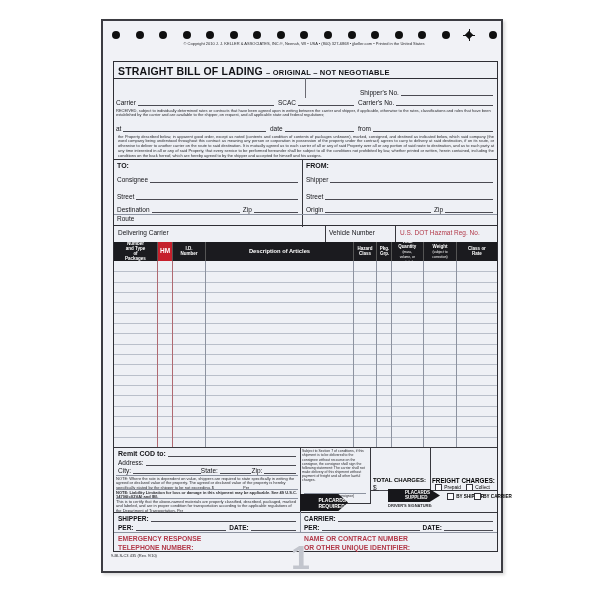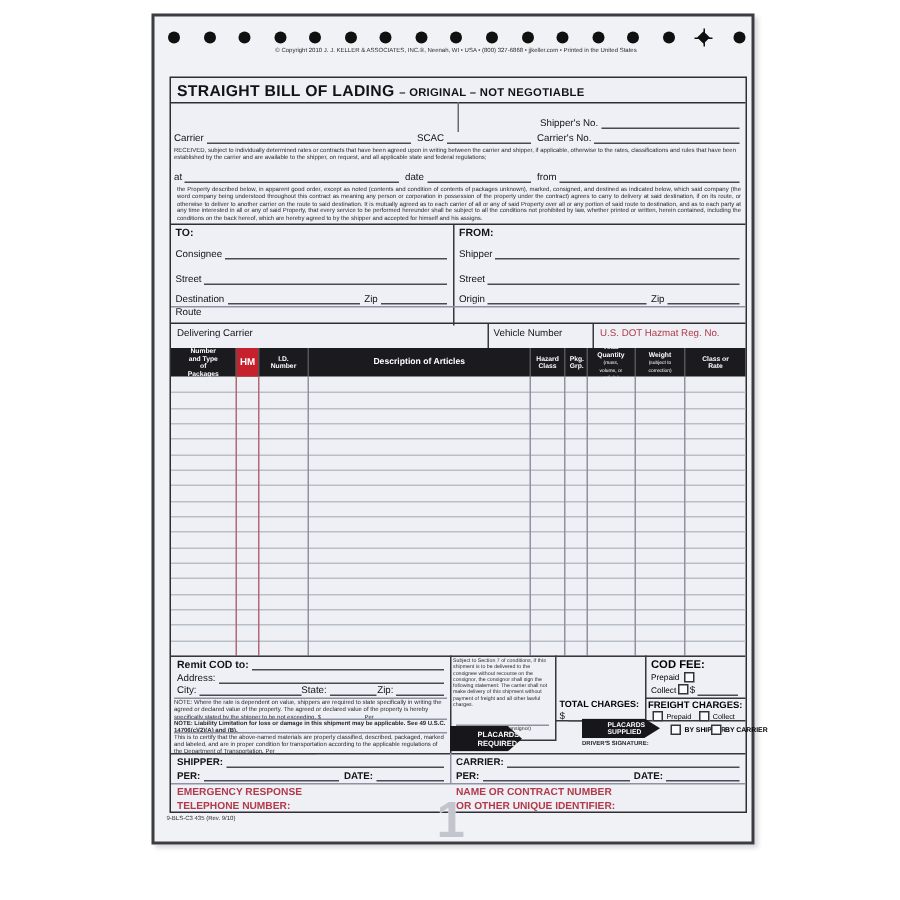--- a/index.html
+++ b/index.html
@@ -1,19 +1,19 @@
 <!DOCTYPE html>
 <html><head>
 <meta charset="utf-8">
 <style>
   html,body{margin:0;padding:0;width:600px;height:600px;background:#ffffff;
     font-family:"Liberation Sans",sans-serif;-webkit-font-smoothing:antialiased;}
   #stage{position:relative;width:600px;height:600px;overflow:hidden;}
   
-  #sheet{position:absolute;left:101px;top:9px;width:402px;height:554px;
+  #sheet{position:absolute;left:101px;top:19px;width:402px;height:554px;
     background:#f1f2f6;border:2px solid #3c3c42;box-sizing:border-box;
     box-shadow:2px 2px 3px rgba(0,0,0,.15);}
   .hole{position:absolute;width:8px;height:8px;border-radius:50%;background:#101010;}
   .star-hole{position:absolute;width:12px;height:12px;}
   .star-hole .sq{position:absolute;left:3px;top:3px;width:6px;height:6px;background:#101010;transform:rotate(45deg);}
   .star-hole::before{content:"";position:absolute;left:0;top:5.5px;width:12px;height:1.4px;background:#101010;}
   .star-hole::after{content:"";position:absolute;left:5.5px;top:0;width:1.4px;height:12px;background:#101010;}
   
   .fp{font-size:8px;line-height:1.18;color:#2a2a2e;transform:scale(0.5);
       transform-origin:0 0;width:200%;}
@@ -292,32 +292,20 @@
       <div class="abs" style="left:2px;top:2px;width:66px;">
         <div class="fp" style="font-size:7px;">Subject to Section 7 of conditions, if this shipment is to be delivered to the consignee without recourse on the consignor, the consignor shall sign the following statement: The carrier shall not make delivery of this shipment without payment of freight and all other lawful charges.</div>
       </div>
       <div class="hline thin" style="left:4px;top:46px;width:62px;"></div>
       <div class="abs" style="left:4px;top:47px;width:62px;">
         <div class="fp center" style="font-size:7px;">(Signature of Consignor)</div>
       </div>
     </div>
 
 
-    <div class="abs" style="left:316px;top:385px;width:67px;height:29px;border-bottom:1px solid #37373d;box-sizing:border-box;">
-      <span class="abs" style="left:4px;top:1px;font-size:7.5px;font-weight:bold;">COD FEE:</span>
-      <div class="abs" style="left:4px;top:11px;font-size:5.5px;">
-        <span>Prepaid</span> <span class="cb"></span>
-      </div>
-      <div class="frow" style="left:4px;top:19px;width:58px;font-size:5.5px;">
-        <span style="font-size:5.5px;">Collect</span>
-        <span class="cb"></span>
-        <span class="lbl">$</span>
-        <span class="ln"></span>
-      </div>
-    </div>
 
     <div class="abs" style="left:256px;top:414px;width:60px;height:15px;border-bottom:1px solid #37373d;box-sizing:border-box;">
       <span class="abs" style="left:3px;top:1px;font-size:6px;font-weight:bold;white-space:nowrap;">TOTAL CHARGES:</span>
       <div class="frow" style="left:3px;top:7px;width:54px;">
         <span class="lbl">$</span>
             <span class="ln"></span>
       </div>
     </div>
 
     <div class="abs" style="left:316px;top:414px;width:67px;height:15px;border-bottom:1px solid #37373d;box-sizing:border-box;">

